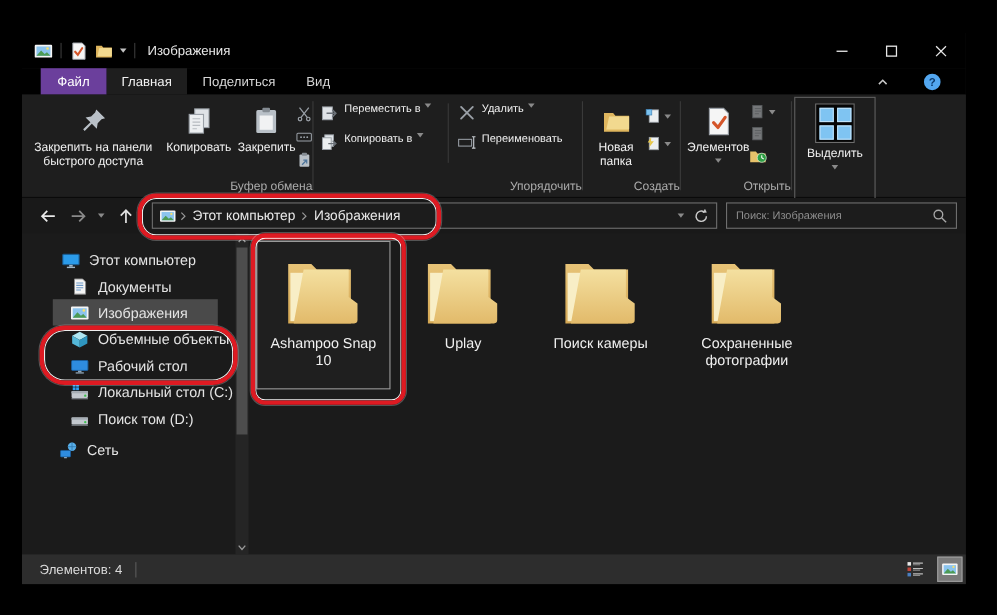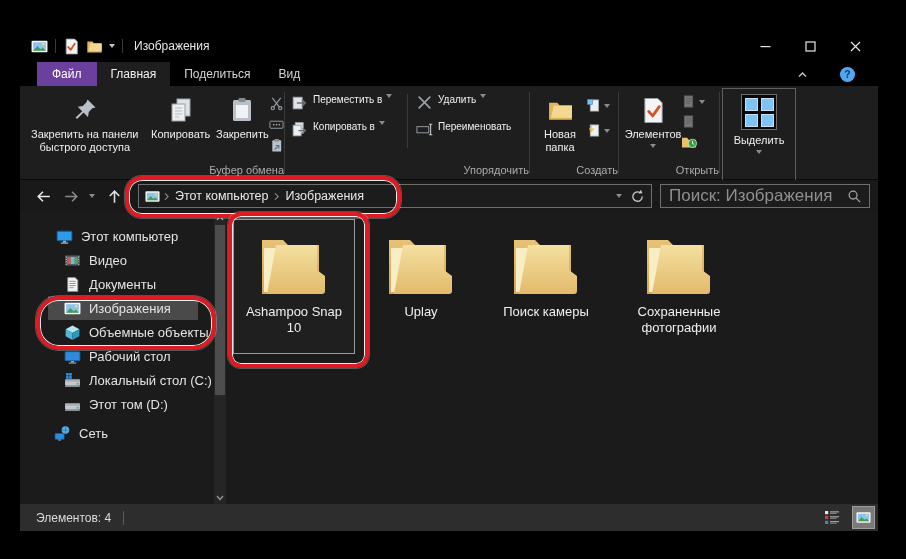--- a/index.html
+++ b/index.html
@@ -57,21 +57,21 @@
     display:flex;align-items:center;box-sizing:border-box;}
   .nav-ic{width:19px;height:19px;}
   .crumbbox{margin-left:14px;width:514px;height:24px;border:1px solid #6e6e6e;background:#1c1c1c;
     display:flex;align-items:center;padding:0 6px;box-sizing:border-box;}
   .crumb{font-size:12.5px;color:#e8e8e8;padding:0 2px;white-space:nowrap;}
   .crumb-chev{width:13px;height:13px;}
   .crumb-right{margin-left:auto;display:flex;align-items:center;gap:8px;}
   .searchbox{margin-left:8px;width:210px;height:24px;border:1px solid #6e6e6e;background:#1c1c1c;
     position:relative;box-sizing:border-box;}
   .searchbox input{position:absolute;left:0;top:0;width:180px;height:22px;background:transparent;
-    border:none;outline:none;color:#c8c8c8;font-size:17px;padding:0 0 0 8px;
+    border:none;outline:none;color:#c8c8c8;font-size:10px;padding:0 0 0 8px;
     font-family:"Liberation Sans",sans-serif;}
   .searchbox input::placeholder{color:#8f8f8f;opacity:1;}
   .search-ic{position:absolute;right:7px;top:4px;width:15px;height:15px;}
 
   
   .content{position:absolute;left:0;top:182px;right:0;bottom:27px;background:#1b1b1b;}
   .sidebar{position:absolute;left:0;top:0;width:206px;bottom:0;}
   .sitem{display:flex;align-items:center;height:24px;font-size:13px;color:#e4e4e4;
     padding-left:44px;box-sizing:border-box;}
   .sitem .sic{width:17px;height:17px;margin-right:8px;flex:0 0 17px;}
@@ -558,59 +558,53 @@
     <div class="sidebar">
       <div style="height:12px"></div>
       <div class="sitem lvl0">
         <svg class="sic" viewBox="0 0 16 16">
             <use href="#sym-pc"></use>
           </svg>
         <span>Этот компьютер</span>
       </div>
       <div class="sitem">
         <svg class="sic" viewBox="0 0 16 16">
-            <use href="#sym-video"></use>
-          </svg>
-        <span>Видео</span>
+            <use href="#sym-doc"></use>
+          </svg>
+        <span>Документы</span>
+      </div>
+      <div class="sitem sitem-sel">
+        <svg class="sic" viewBox="0 0 16 16">
+            <use href="#sym-pic"></use>
+          </svg>
+        <span>Изображения</span>
       </div>
       <div class="sitem">
         <svg class="sic" viewBox="0 0 16 16">
-            <use href="#sym-doc"></use>
-          </svg>
-        <span>Документы</span>
-      </div>
-      <div class="sitem sitem-sel">
-        <svg class="sic" viewBox="0 0 16 16">
-            <use href="#sym-pic"></use>
-          </svg>
-        <span>Изображения</span>
+            <use href="#sym-3d"></use>
+          </svg>
+        <span>Объемные объекты</span>
       </div>
       <div class="sitem">
         <svg class="sic" viewBox="0 0 16 16">
-            <use href="#sym-3d"></use>
-          </svg>
-        <span>Объемные объекты</span>
+            <use href="#sym-desktop"></use>
+          </svg>
+        <span>Рабочий стол</span>
       </div>
       <div class="sitem">
         <svg class="sic" viewBox="0 0 16 16">
-            <use href="#sym-desktop"></use>
-          </svg>
-        <span>Рабочий стол</span>
+            <use href="#sym-diskc"></use>
+          </svg>
+        <span>Локальный стол (C:)</span>
       </div>
       <div class="sitem">
         <svg class="sic" viewBox="0 0 16 16">
-            <use href="#sym-diskc"></use>
-          </svg>
-        <span>Локальный стол (C:)</span>
-      </div>
-      <div class="sitem">
-        <svg class="sic" viewBox="0 0 16 16">
             <use href="#sym-disk"></use>
           </svg>
-        <span>Этот том (D:)</span>
+        <span>Поиск том (D:)</span>
       </div>
       <div class="sitem net-gap">
         <svg class="sic" viewBox="0 0 16 16">
             <use href="#sym-net"></use>
           </svg>
         <span>Сеть</span>
       </div>
     </div>
 
     <div class="sscroll">

